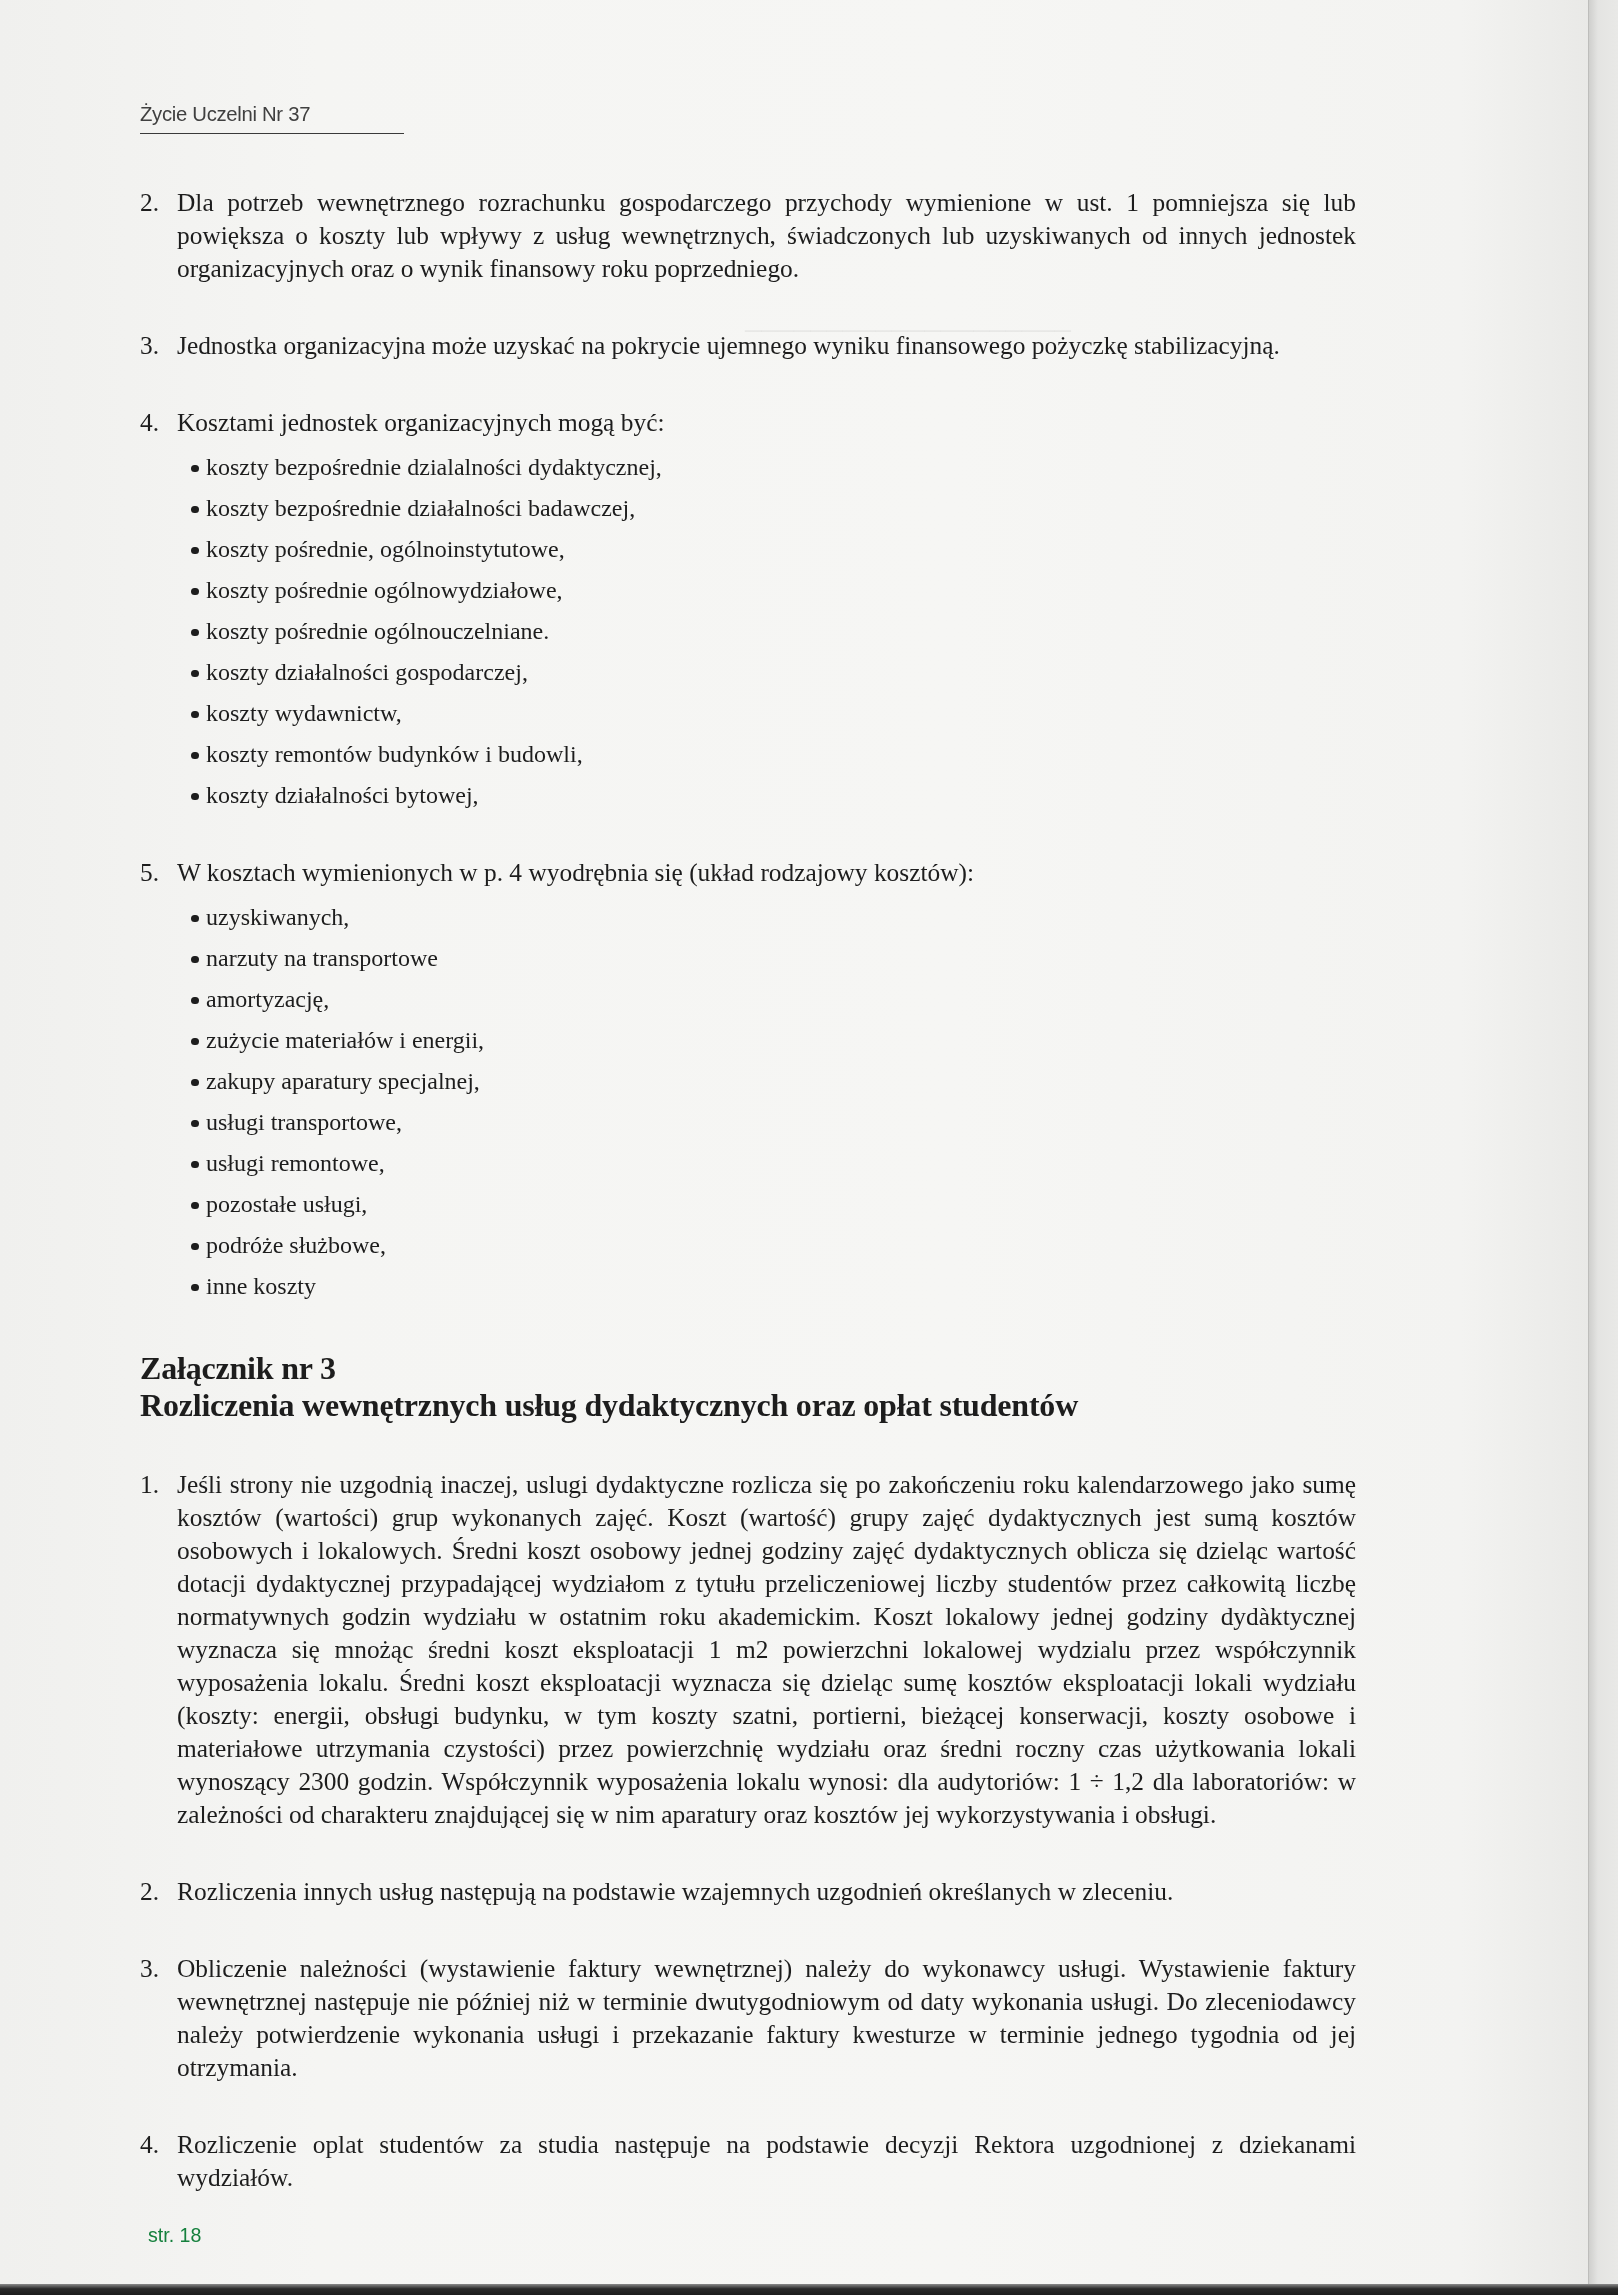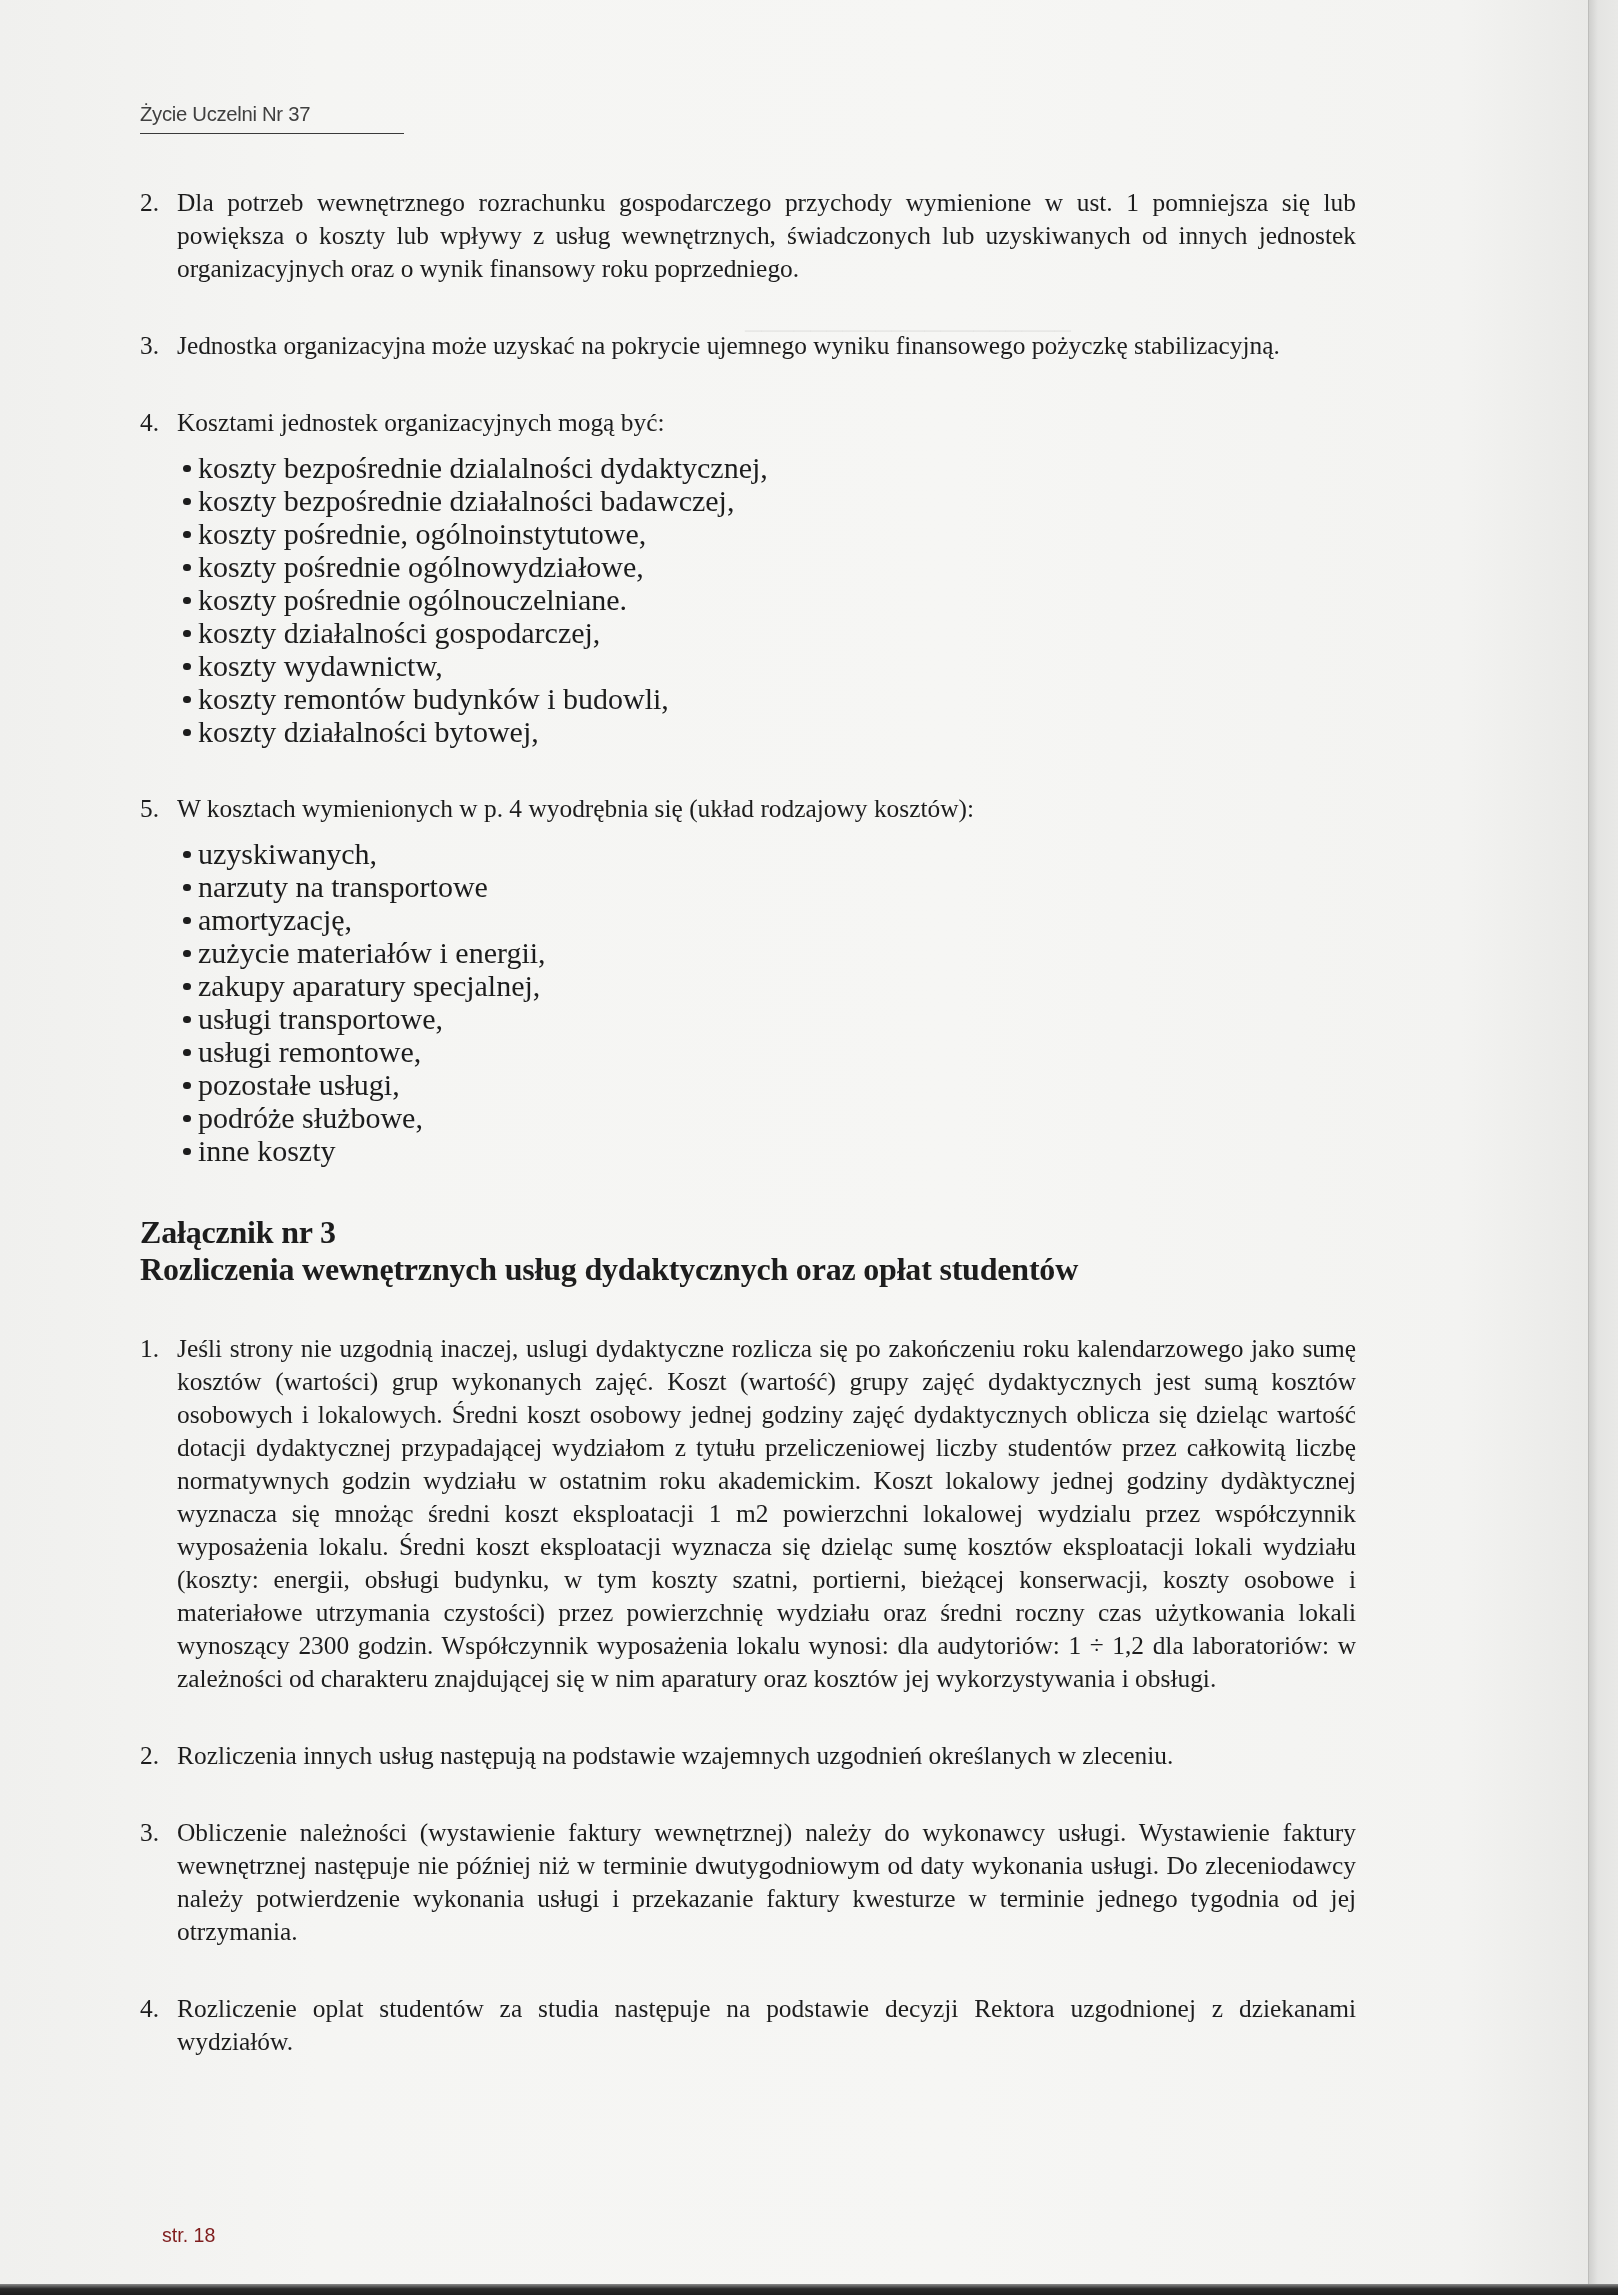--- a/index.html
+++ b/index.html
@@ -81,48 +81,48 @@
       margin-top: 44px;
     }
     .bullets {
       list-style: none;
       margin: 0;
       padding: 0;
     }
     .bullets li {
       position: relative;
       padding-left: 58px;
-      font-size: 30px;
+      font-size: 24px;
       line-height: 33px;
-      margin: 0;
+      margin: 8px;
       font-family: Liberation Serif, serif;
     }
     .bullets li .dot {
       position: absolute;
       left: 43px;
       top: 13.5px;
       width: 7.5px;
       height: 7.5px;
       border-radius: 50%;
       background: #1d1d1d;
     }
     .section-title {
       font-weight: bold;
       font-size: 32px;
       line-height: 37px;
       margin: 0;
       letter-spacing: -0.2px;
     }
     .footer-page {
       position: absolute;
-      left: 162px;
+      left: 148px;
       top: 2224px;
       font-family: "Liberation Sans", sans-serif;
       font-size: 19.6px;
-      color: #7f1d1d;
+      color: #15803d;
     }
     .bleed {
       position: absolute;
       color: rgba(120,120,120,0.12);
       font-size: 23px;
       transform: scaleX(-1);
       white-space: nowrap;
       pointer-events: none;
     }
   </style>

